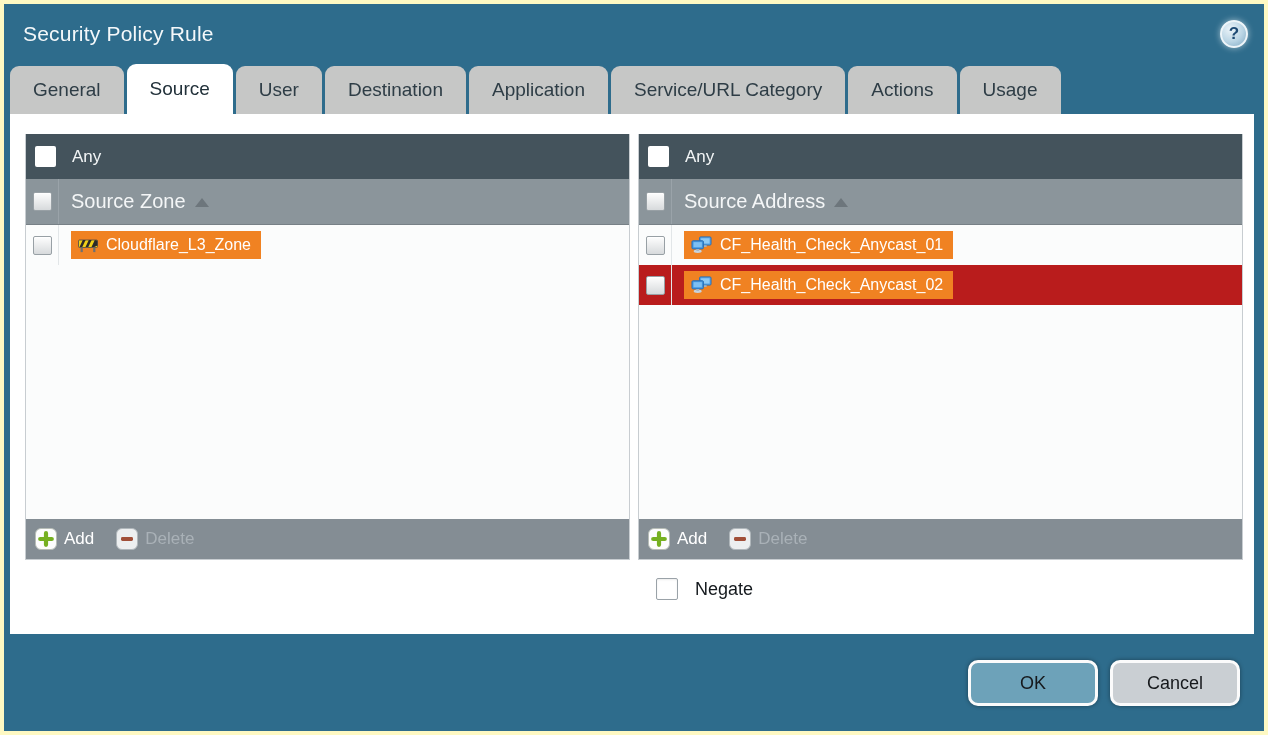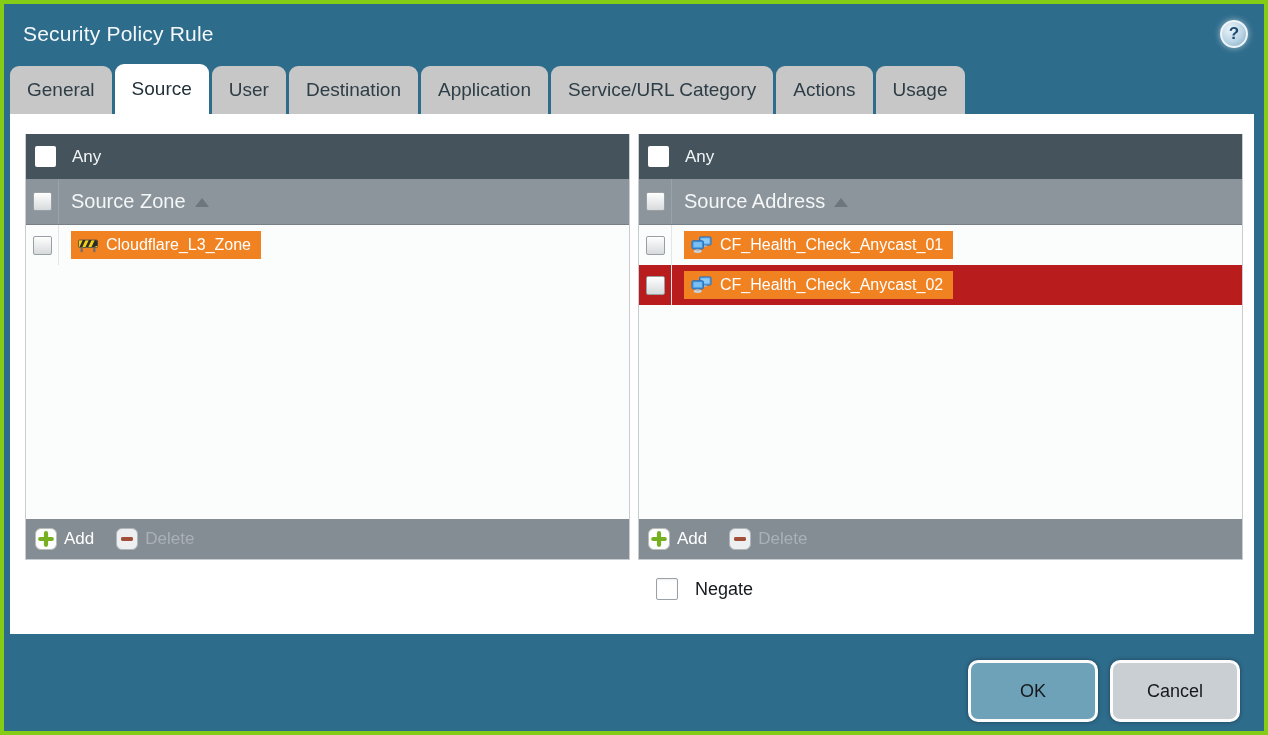--- a/index.html
+++ b/index.html
@@ -1,20 +1,20 @@
 <!DOCTYPE html>
 <html><head>
 <meta charset="utf-8">
 <style>
   * { margin:0; padding:0; box-sizing:border-box; }
   html,body { width:1268px; height:735px; background:#000; font-family:"Liberation Sans", sans-serif; }
   .screen { position:relative; width:1268px; height:735px; background:#0a0a0a; }
   .dialog {
     position:absolute; inset:0;
-    border:4px solid #84cc16;
+    border:4px solid #fef9c3;
     background:#2e6c8c;
     display:flex; flex-direction:column;
   }
   
   .titlebar {
     height:60px; display:flex; align-items:center; justify-content:space-between;
     padding:0 16px 0 19px; flex:0 0 auto;
   }
   .title { color:#f4f8fa; font-size:21px; letter-spacing:.2px; }
   .help-icon {
@@ -22,21 +22,21 @@
     background:radial-gradient(circle at 35% 30%, #ecf4f9, #b9d4e4 55%, #7fa9c4);
     border:2px solid #eef5f9;
     box-shadow:0 0 6px rgba(255,255,255,.55);
     color:#1d4a74; font-weight:bold; font-size:17px;
     display:flex; align-items:center; justify-content:center; cursor:pointer;
   }
   
   .tabbar { display:flex; gap:3px; padding-left:6px; height:50px; flex:0 0 auto; align-items:flex-end; }
   .tab {
     background:#c6c7c6; color:#2e3d46; font-size:19px;
-    height:48px; display:flex; align-items:center; padding:0 17px;
+    height:48px; display:flex; align-items:center; padding:0 23px;
     border-radius:9px 9px 0 0; cursor:pointer; white-space:nowrap;
   }
   .tab.active { background:#ffffff; color:#22313a; height:50px; }
   
   .content {
     background:#ffffff; margin:0 10px 0 6px; height:520px; flex:0 0 auto;
     padding:20px 11px 0 15px; display:flex; flex-direction:column;
   }
   .panels { display:flex; gap:8px; }
   .panel { width:605px; height:426px; display:flex; flex-direction:column; border:1px solid #c8cdd1; border-top:none; background:#fbfcfc; }
@@ -87,21 +87,21 @@
   
   .negate-row { display:flex; align-items:center; margin:18px 0 0 631px; gap:17px; }
   .cb-plain {
     width:22px; height:22px; background:#ffffff; border:1px solid #9aa2a8; border-radius:2px;
     box-shadow:inset 0 1px 2px rgba(0,0,0,.08); cursor:pointer;
   }
   .negate-label { font-size:18px; color:#14191d; }
   
   .bottombar { flex:1 1 auto; display:flex; align-items:flex-start; justify-content:flex-end; gap:12px; padding:26px 24px 0 0; }
   .btn {
-    height:62px; min-width:130px; border-radius:10px; border:3px solid #fbfbfb;
+    height:46px; min-width:130px; border-radius:10px; border:3px solid #fbfbfb;
     font-size:18px; color:#16191c; cursor:pointer; font-family:inherit;
     box-shadow:0 0 4px rgba(0,0,0,.4);
   }
   .btn-ok { background:#6da2b9; }
   .btn-cancel { background:#cacfd3; }
 </style>
 </head>
 <body>
 
 <div class="screen">

